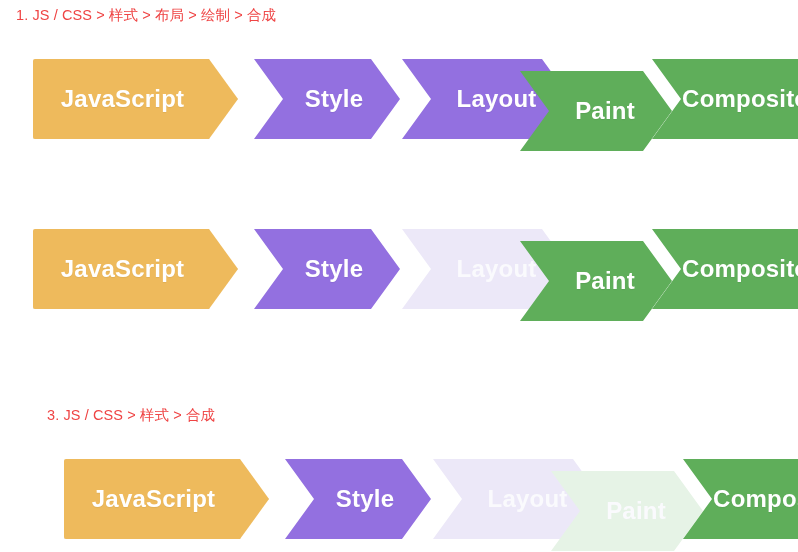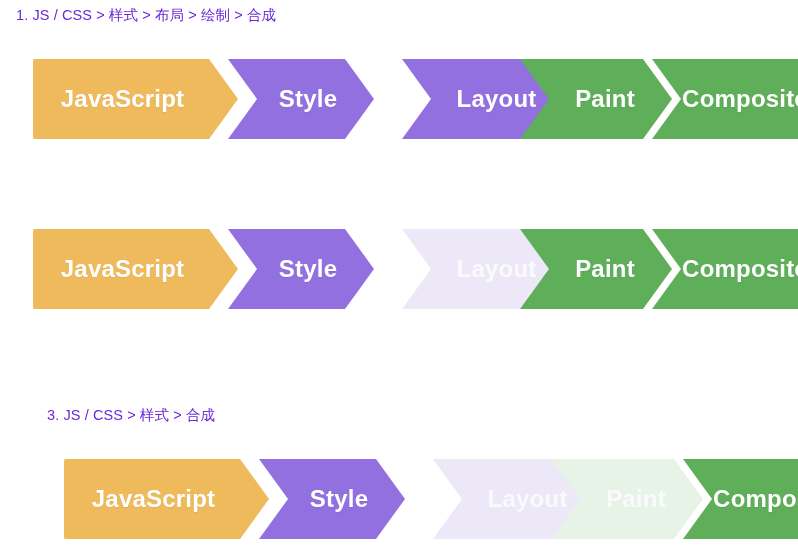--- a/index.html
+++ b/index.html
@@ -30,21 +30,21 @@
   .section-2 { top: 200px; }
   .section-3 { top: 400px; padding-left: 31px; }
 
   .heading {
     margin: 0;
     padding: 0 0 0 16px;
     height: 30px;
     line-height: 30px;
     font-size: 14.5px;
     font-weight: 400;
-    color: #6d28d9;
+    color: #ef4444;
     letter-spacing: 0.1px;
     white-space: nowrap;
   }
 
   
   .pipeline {
     position: relative;
     margin: 29px 0 0 33px;
     width: 754px;
     height: 80px;
@@ -89,23 +89,23 @@
   }
 
   
   .stage.last {
     border-radius: 0 2px 2px 0;
     clip-path: polygon(0 0, 100% 0, 100% 100%, 0 100%, 29px 40px);
     box-shadow: 0 1px 2px rgba(0,0,0,0.14);
   }
 
   
-  .s2 { left: 195px; width: 146px; }
+  .s2 { left: 221px; width: 146px; }
   .s3 { left: 369px; width: 169px; }
-  .s4 { left: 487px; width: 152px; }
+  .s4 { left: 487px; width: 152px; margin-top: 12px; }
   .s5 { left: 619px; width: 168px; }
 
   .s3 .stage-label { padding-left: 20px; }
   .s4 .stage-label { padding-left: 18px; }
   .s5 .stage-label { padding-left: 18px; }
 </style>
 </head>
 <body>
 
 <div class="page">

